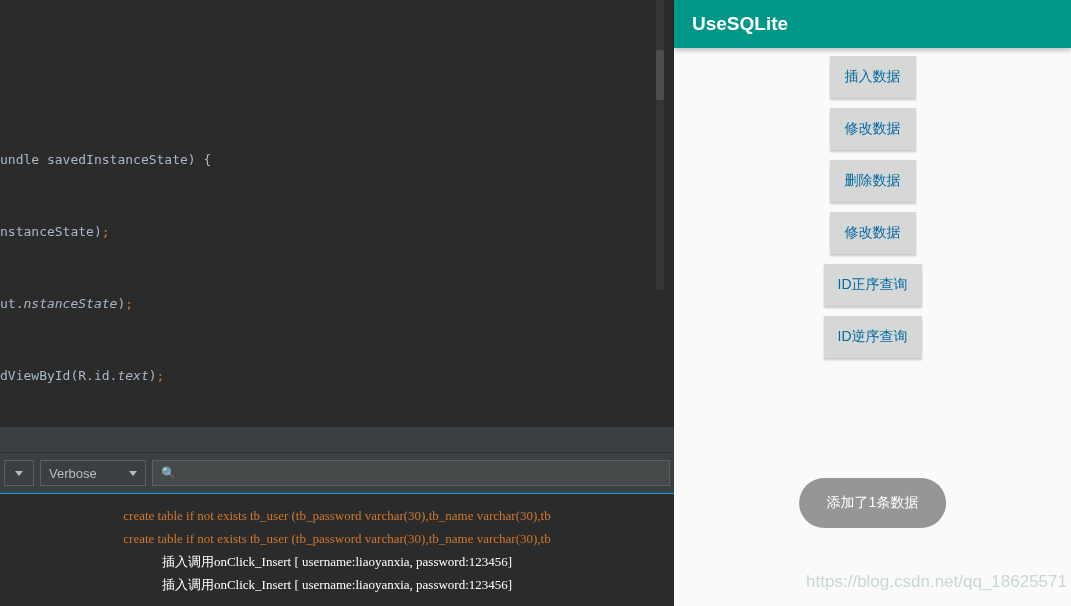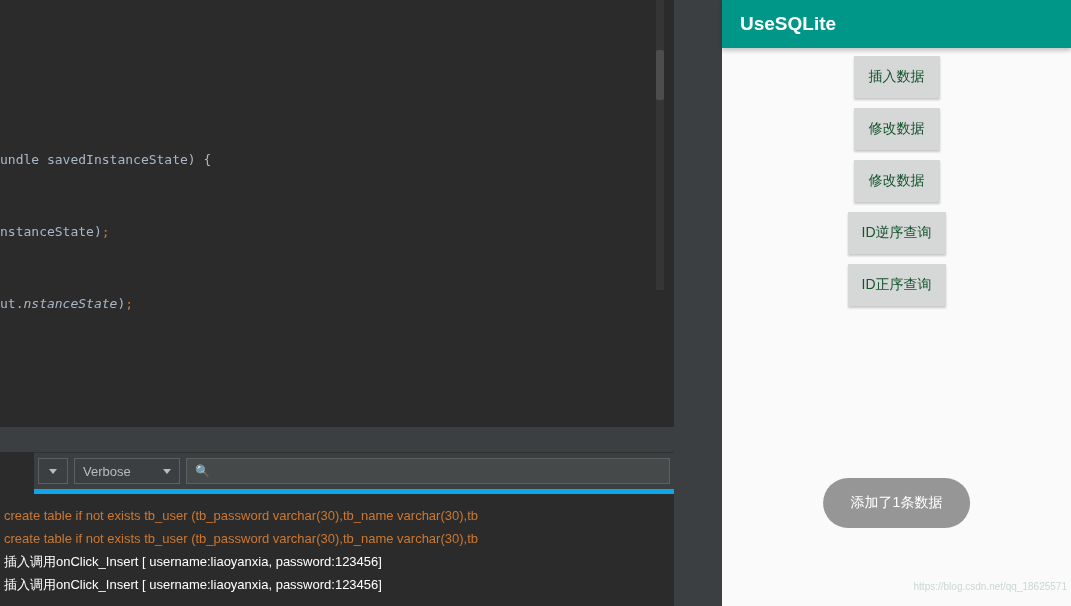--- a/index.html
+++ b/index.html
@@ -60,23 +60,22 @@
       height: 25px;
       background: #3c3f41;
     }
     .filter-bar {
       height: 42px;
       background: #3c3f41;
       display: flex;
       align-items: center;
       padding: 16px 4px;
       gap: 6px;
-      border-bottom: 5px solid #0ea5e9;
+      border-bottom: 1px solid #0ea5e9;
       border-top: 1px solid #323232;
-      margin-left: 34px;
     }
     .dropdown {
       background: #3c3f41;
       border: 1px solid #5e6060;
       height: 26px;
       display: flex;
       align-items: center;
       padding: 0 8px;
       color: #bbbbbb;
       font-size: 13px;
@@ -101,35 +100,35 @@
       gap: 6px;
     }
     .search-icon {
       color: #808080;
       font-size: 12px;
     }
     .log-area {
       flex: 0 0 auto;
       background: #2b2b2b;
       padding: 10px 4px;
-      font-family: Liberation Sans, sans-serif;
+      font-family: Liberation Serif, serif;
       font-size: 13px;
       line-height: 23px;
+      text-align: center;
     }
     .log-line-sql { color: #cc7832; white-space: pre; }
     .log-line-info { color: #ffffff; white-space: pre; }
     
     .phone-panel {
       width: 397px;
       height: 606px;
       background: #3c3f41;
       display: flex;
       align-items: flex-start;
       justify-content: center;
-      padding-left: 48px;
     }
     .phone-screen {
       width: 397px;
       background: #fafafa;
       display: flex;
       flex-direction: column;
       height: 606px;
       position: relative;
     }
     .app-bar {
@@ -148,52 +147,53 @@
       flex-direction: column;
       align-items: center;
       padding-top: 8px;
       gap: 10px;
     }
     .android-btn {
       background: #d6d7d7;
       border: none;
       padding: 12px 14px;
       font-size: 14px;
-      color: #14532d;
+      color: #0369a1;
       box-shadow: 0 2px 2px rgba(0,0,0,0.2);
       min-width: 86px;
       text-align: center;
     }
     .toast {
       position: absolute;
       bottom: 78px;
       left: 50%;
       transform: translateX(-50%);
       background: #969696;
       color: #ffffff;
       padding: 16px 28px;
       border-radius: 28px;
       font-size: 14px;
     }
     .watermark {
       position: absolute;
       bottom: 14px;
       right: 4px;
       color: #c9d8d4;
-      font-size: 10px;
+      font-size: 17px;
     }
   </style>
 </head>
 <body>
 
 <div class="ide-panel">
   <div class="code-area">
     <div class="code-line"><span>undle savedInstanceState) {</span></div>
     <div class="code-line"><span>nstanceState)</span><span class="k-type">;</span></div>
     <div class="code-line"><span>ut.</span><span class="k-id k-static">nstanceState</span><span>)</span><span class="k-type">;</span></div>
+    <div class="code-line"><span>dViewById(R.id.</span><span class="k-id k-static">text</span><span>)</span><span class="k-type">;</span></div>
     
     
     <div class="code-scrollbar">
       <div class="code-scroll-thumb"></div>
     </div>
   </div>
 
   <div class="editor-separator"></div>
 
   <div class="filter-bar">
@@ -218,20 +218,21 @@
 </div>
 
 <div class="phone-panel">
   <div class="phone-screen">
     <div class="app-bar">
       <span>UseSQLite</span>
     </div>
     <div class="button-stack">
       <button class="android-btn">插入数据</button>
       <button class="android-btn">修改数据</button>
+      <button class="android-btn">删除数据</button>
       <button class="android-btn">修改数据</button>
+      <button class="android-btn">ID正序查询</button>
       <button class="android-btn">ID逆序查询</button>
-      <button class="android-btn">ID正序查询</button>
     </div>
     <div class="toast">添加了1条数据</div>
     <div class="watermark">https://blog.csdn.net/qq_18625571</div>
   </div>
 </div>
 
 </body></html>

